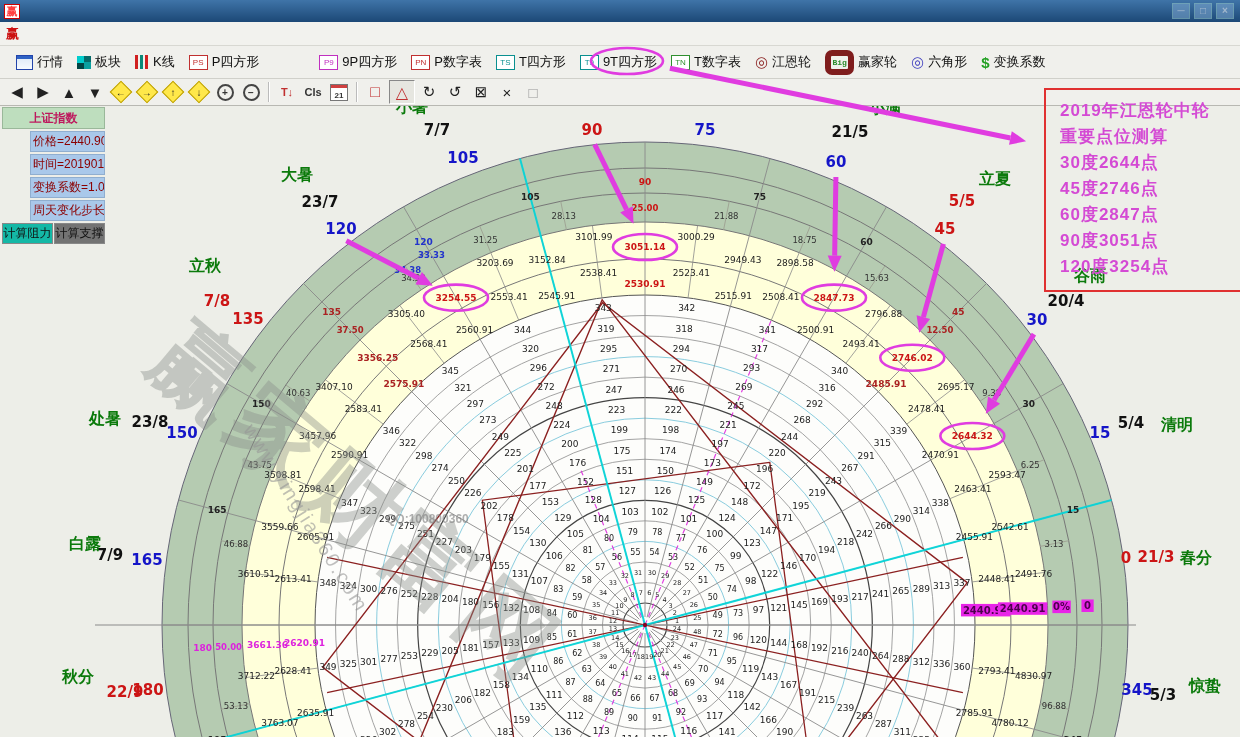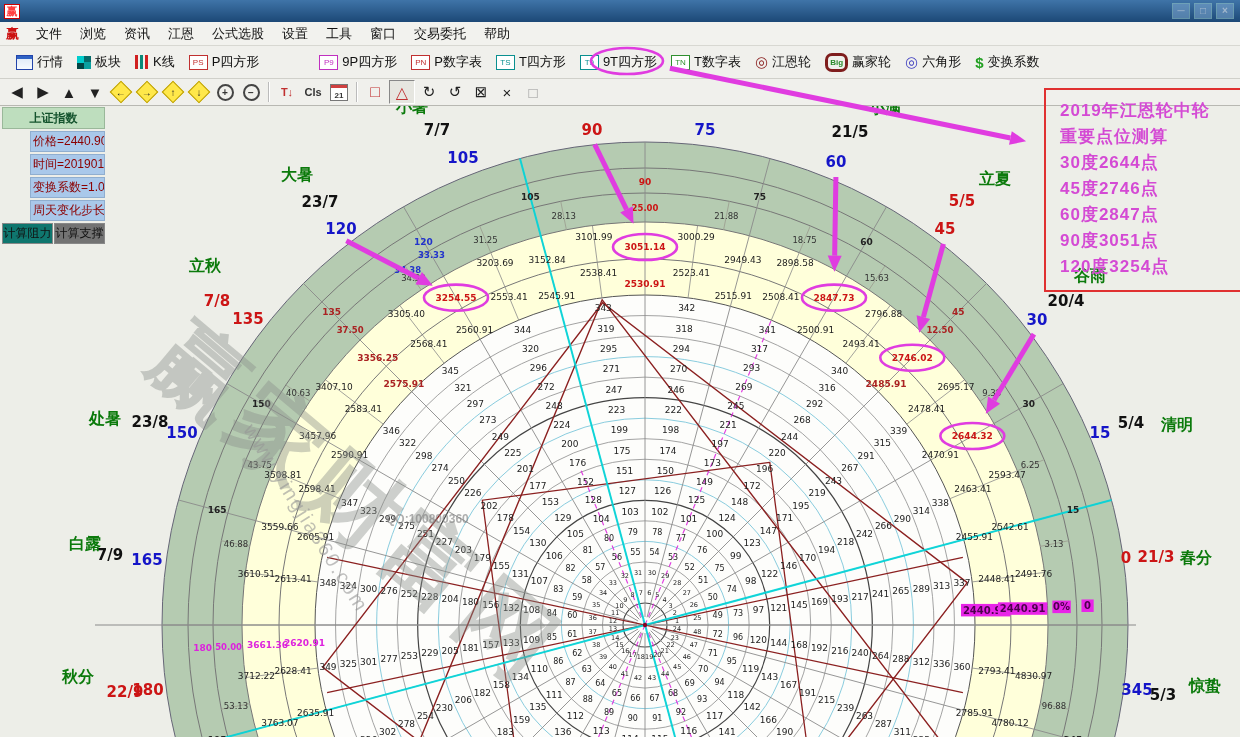--- a/index.html
+++ b/index.html
@@ -21,22 +21,22 @@
             display:flex;align-items:center;font-size:13px;color:#111;padding-left:9px;}
   .t1{display:flex;align-items:center;gap:4px;padding:0 7px;height:26px;}
   .i-table{width:15px;height:13px;border:1px solid #2244aa;background:linear-gradient(#dce8f6,#f6faff);
            box-shadow:inset 0 3px 0 #2f62c4;}
   .i-blocks{width:14px;height:13px;background:conic-gradient(#066a6a 25%,#0aa0a0 0 50%,#044 0 75%,#0cc 0);}
   .i-kline{width:14px;height:14px;background:repeating-linear-gradient(90deg,#d02020 0 3px,transparent 3px 5px,
            #0a8878 5px 8px,transparent 8px 10px,#d02020 10px 13px,transparent 13px 14px);}
   .i-badge{min-width:15px;height:13px;border:1px solid currentColor;font-size:8px;font-weight:normal;
            display:flex;align-items:center;justify-content:center;padding:0 1px;background:#fff;}
   .i-rings{font-size:15px;line-height:14px;font-weight:bold;}
-  .i-big{width:17px;height:13px;border:3px solid #7f1d1d;border-radius:7px;color:#2a8a2a;font-size:8px;
-         font-weight:bold;display:flex;align-items:center;justify-content:center;}
+  .i-big{width:17px;height:13px;border:6px solid #7f1d1d;border-radius:7px;color:#2a8a2a;font-size:8px;
+         font-weight:bold;display:flex;align-items:center;justify-content:center;font-family:Liberation Mono, monospace;}
   .i-dollar{color:#22a022;font-weight:bold;font-size:15px;}
   .toolbar2{position:relative;z-index:10;height:26px;background:#f0f0ec;border-bottom:1px solid #b8b8b2;
             display:flex;align-items:center;padding-left:4px;}
   .db{width:24px;height:22px;display:flex;align-items:center;justify-content:center;font-size:15px;
       color:#222;margin:0 1px;}
   .db.red{color:#c03030;font-size:16px;}
   .db.selected{border:1px solid #888;border-right-color:#fff;border-bottom-color:#fff;background:#e6e6e0;}
   .db.dim{color:#999;}
   .dia{width:14px;height:14px;background:#ffe84a;border:1px solid #b89b00;transform:rotate(45deg);
        display:flex;align-items:center;justify-content:center;}
@@ -52,48 +52,47 @@
   .main{position:absolute;left:0;top:0;width:1240px;height:737px;z-index:1;}
   #wheel-svg{position:absolute;left:0;top:0;}
   svg text{font-family:"DejaVu Sans",sans-serif;}
   .wm-brand{position:absolute;left:205px;top:295px;font-size:92px;font-weight:bold;letter-spacing:8px;
             color:rgba(138,142,138,.42);white-space:nowrap;transform:rotate(40deg);transform-origin:0 0;z-index:5;}
   .wm-site{position:absolute;left:258px;top:420px;font-size:20px;letter-spacing:2px;
            color:rgba(150,150,150,.6);white-space:nowrap;transform:rotate(58deg);transform-origin:0 0;z-index:5;}
   .wm-qq{position:absolute;left:386px;top:512px;font-size:12px;font-weight:bold;
          color:rgba(128,128,128,.62);z-index:5;}
   .infopanel{position:absolute;left:2px;top:107px;width:103px;z-index:8;font-size:12px;}
-  .ip-title{background:#bedebe;color:#14532d;text-align:center;height:20px;line-height:20px;
+  .ip-title{background:#bedebe;color:#be185d;text-align:center;height:20px;line-height:20px;
             border:1px solid #9ab89a;margin-bottom:2px;font-weight:bold;}
   .info-row{background:#a9c8ea;color:#8b0000;height:19px;line-height:19px;padding-left:2px;
             margin-bottom:2px;white-space:nowrap;overflow:hidden;border:1px solid #90aecf;margin-left:28px;}
   .ip-btns{display:flex;gap:1px;}
   .ip-btn{flex:1;height:19px;line-height:19px;text-align:center;border:1px solid #888;
-          background:#0f766e;color:#111;}
+          background:#14b8a6;color:#111;}
   .ip-btn.alt{background:#737373;}
   .annotation{position:absolute;left:1044px;top:88px;width:188px;height:192px;border:2px solid #e03030;
               z-index:51;color:#d44ad4;font-size:17px;line-height:26px;padding:8px 4px 0 14px;
               font-weight:bold;letter-spacing:1px;}
   #overlay-svg{position:absolute;left:0;top:0;z-index:50;pointer-events:none;}
 </style>
 </head>
 <body>
 
 <div class="titlebar">
   <span class="appicon">赢</span>
   <span class="winbtns" id="winbtns">
       <span>─</span>
       <span>□</span>
       <span>×</span>
     </span>
 </div>
 
 <div class="menubar">
   <span class="menulogo">赢</span>
-  <span id="menu-items"><span class="menu-item">文件</span><span class="menu-item">浏览</span><span class="menu-item">资讯</span><span class="menu-item">江恩</span><span class="menu-item">公式选股</span><span class="menu-item">设置</span><span class="menu-item">工具</span><span class="menu-item">窗口</span><span class="menu-item">交易委托</span><span class="menu-item">帮助</span></span>
 </div>
 
 <div class="toolbar1" id="toolbar-main">
     <div class="t1">
       <span class="i-table"></span>
       <span>行情</span>
     </div>
     <div class="t1">
       <span class="i-blocks"></span>
       <span>板块</span>

